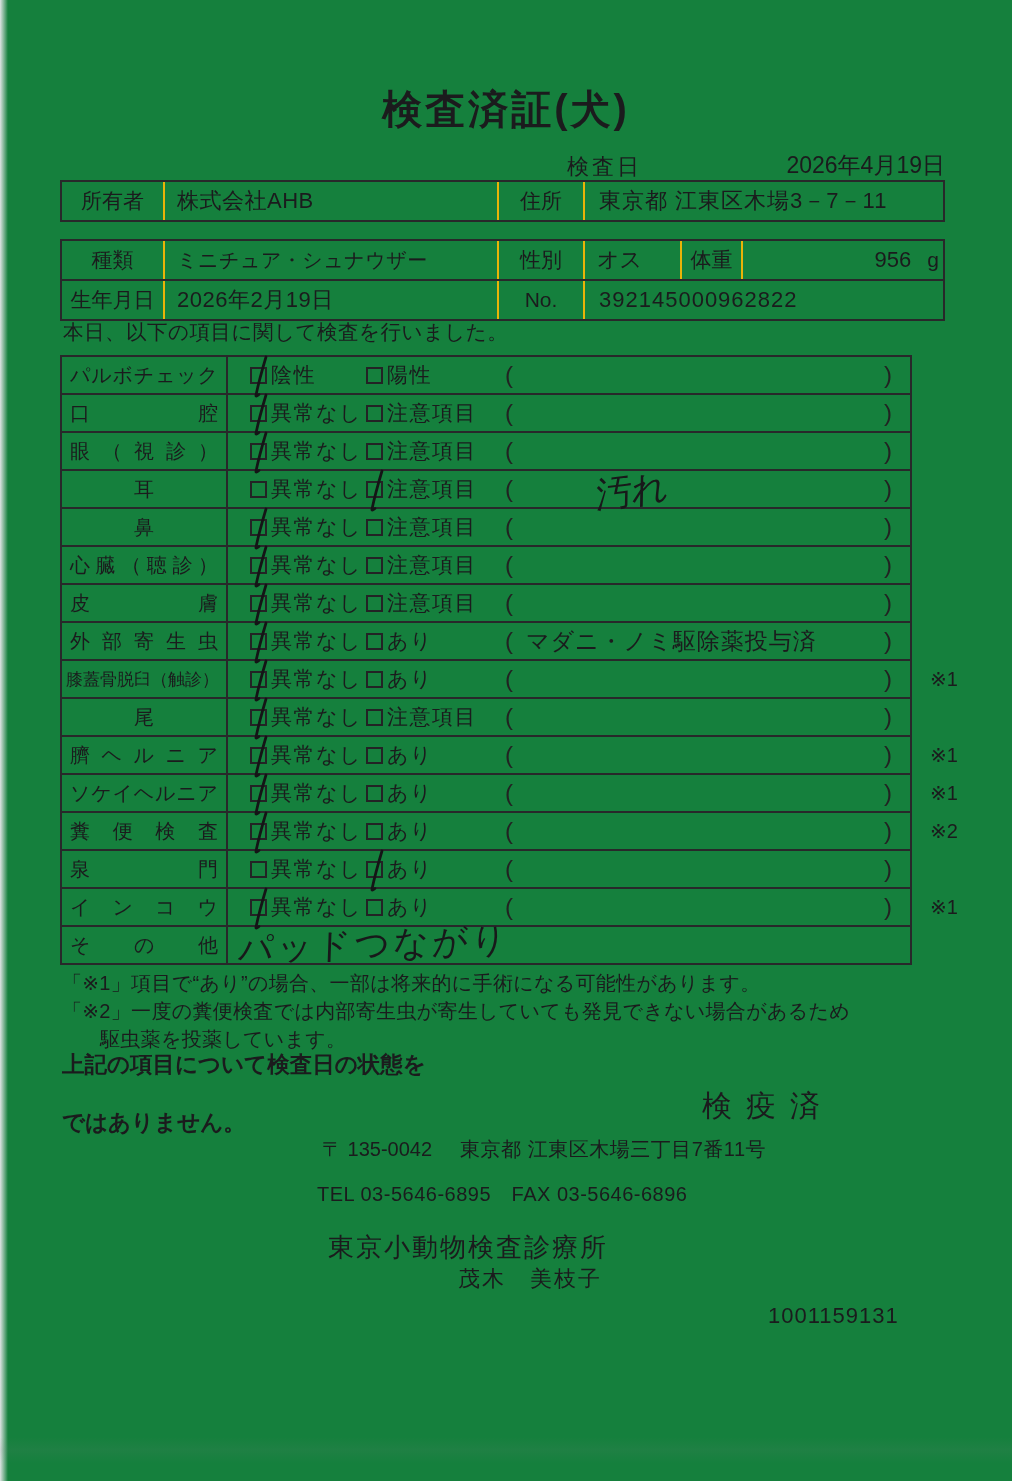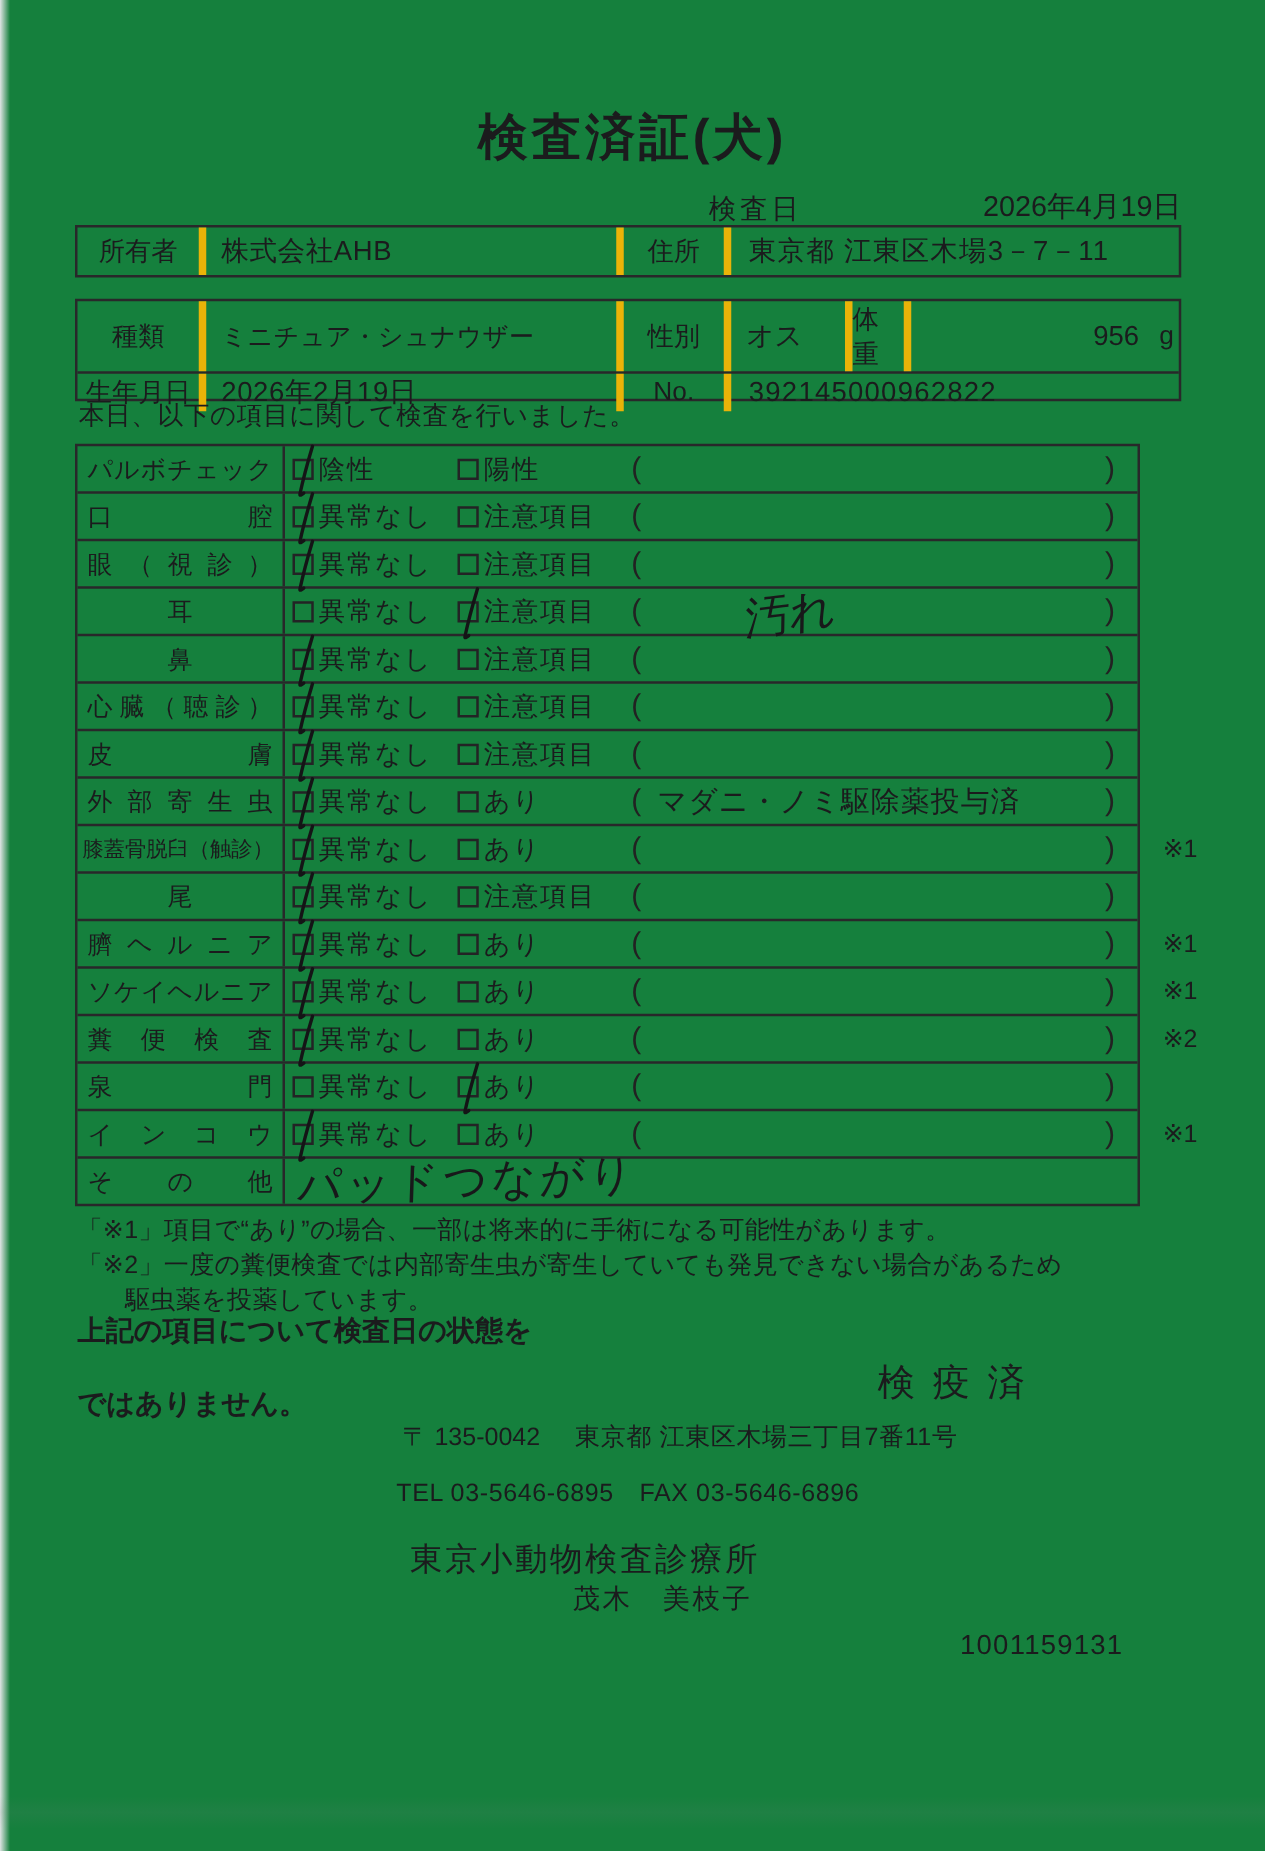--- a/index.html
+++ b/index.html
@@ -28,27 +28,27 @@
   .date-label{left:567px;top:152px;font-size:22px;letter-spacing:3px;}
   .date-value{right:67px;top:150px;font-size:23px;}
 
   
   .box{border:2px solid #28282a;display:flex;box-sizing:border-box;background:transparent;}
   .owner-box{left:60px;top:180px;width:885px;height:42px;}
   .info-box{left:60px;top:239px;width:885px;height:82px;flex-direction:column;}
   .info-row{display:flex;flex:1;box-sizing:border-box;}
   .info-row.first{border-bottom:2px solid #28282a;}
   .cell{display:flex;align-items:center;box-sizing:border-box;font-size:22px;}
-  .cell.br{border-right:6px solid #eab308;}
+  .cell.br{border-right:2px solid #eab308;}
   .cell.lab{justify-content:center;font-size:21px;}
   .w-label{width:103px;}
   .w-val1{width:334px;padding-left:12px;}
   .w-lab2{width:86px;}
   .w-sex{width:97px;padding-left:12px;font-family:Liberation Mono, monospace;}
-  .w-wlab{width:47px;font-size:21px;}
+  .w-wlab{width:61px;font-size:21px;}
   .flex1{flex:1;}
   .weight-val{justify-content:flex-end;padding-right:4px;}
   .weight-val .unit{margin-left:16px;font-size:21px;}
   .owner-box .w-val1,.info-box .w-val1{letter-spacing:.5px;}
   .breed{font-size:20px;letter-spacing:-0.5px;}
   .no-lab{font-size:20px;}
   .no-val{padding-left:14px;letter-spacing:1px;}
 
   .intro{left:63px;top:318px;font-size:20.5px;letter-spacing:.5px;}
 
@@ -61,21 +61,21 @@
   .t-row:last-child{border-bottom:none;}
   .t-label{
     width:166px;border-right:2px solid #28282a;box-sizing:border-box;
     display:flex;align-items:center;justify-content:space-between;
     padding:0 8px;font-size:20px;flex-shrink:0;
   }
   .t-label.center{justify-content:center;}
   .t-label.tight{font-size:17px;padding:0 4px;letter-spacing:0;}
   .t-content{position:relative;flex:1;}
   .opt{position:absolute;top:50%;transform:translateY(-50%);display:flex;align-items:center;font-size:21px;white-space:nowrap;}
-  .opt1{left:6px;}
+  .opt1{left:22px;}
   .opt2{left:138px;}
   .opt-label{letter-spacing:1.5px;}
   .cb{
     position:relative;display:inline-block;width:17px;height:17px;
     border:2px solid #232325;box-sizing:border-box;margin-right:4px;flex-shrink:0;
   }
   .cb svg{position:absolute;left:-4px;top:-15px;overflow:visible;}
   .paren{position:absolute;top:50%;transform:translateY(-50%);font-size:24px;font-weight:300;color:#222;}
   .paren.open{left:277px;}
   .paren.close{left:656px;}

